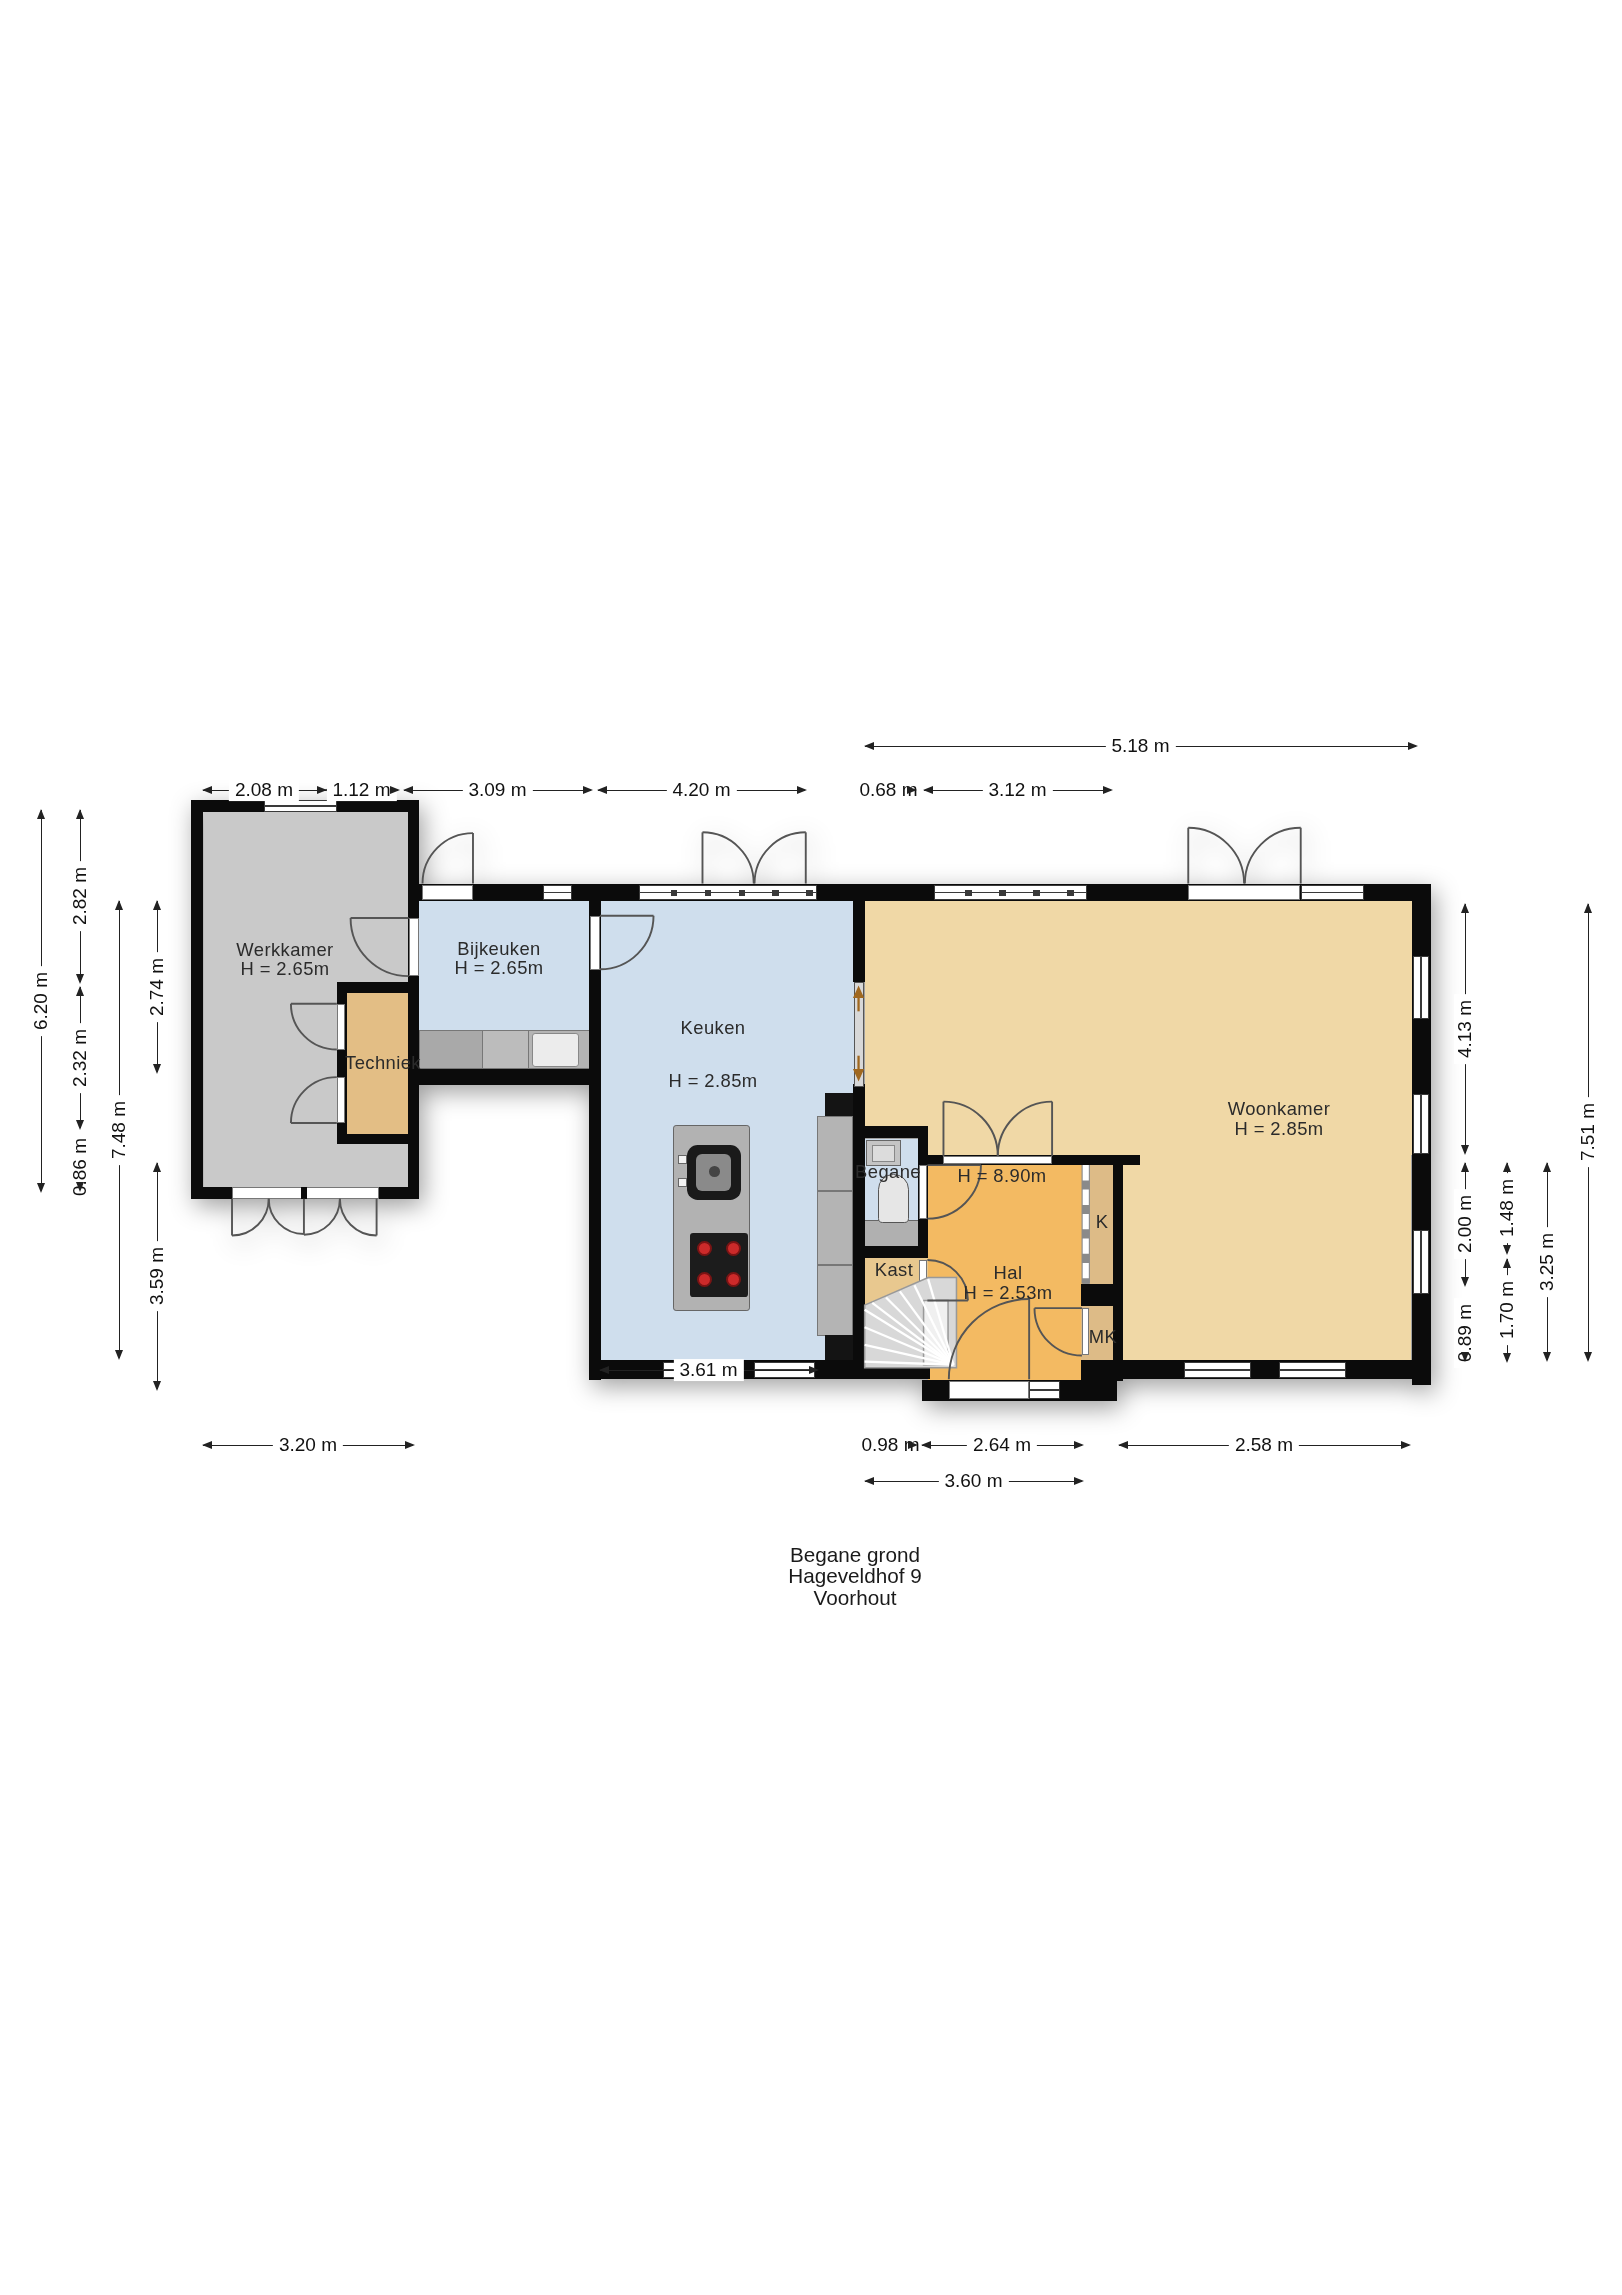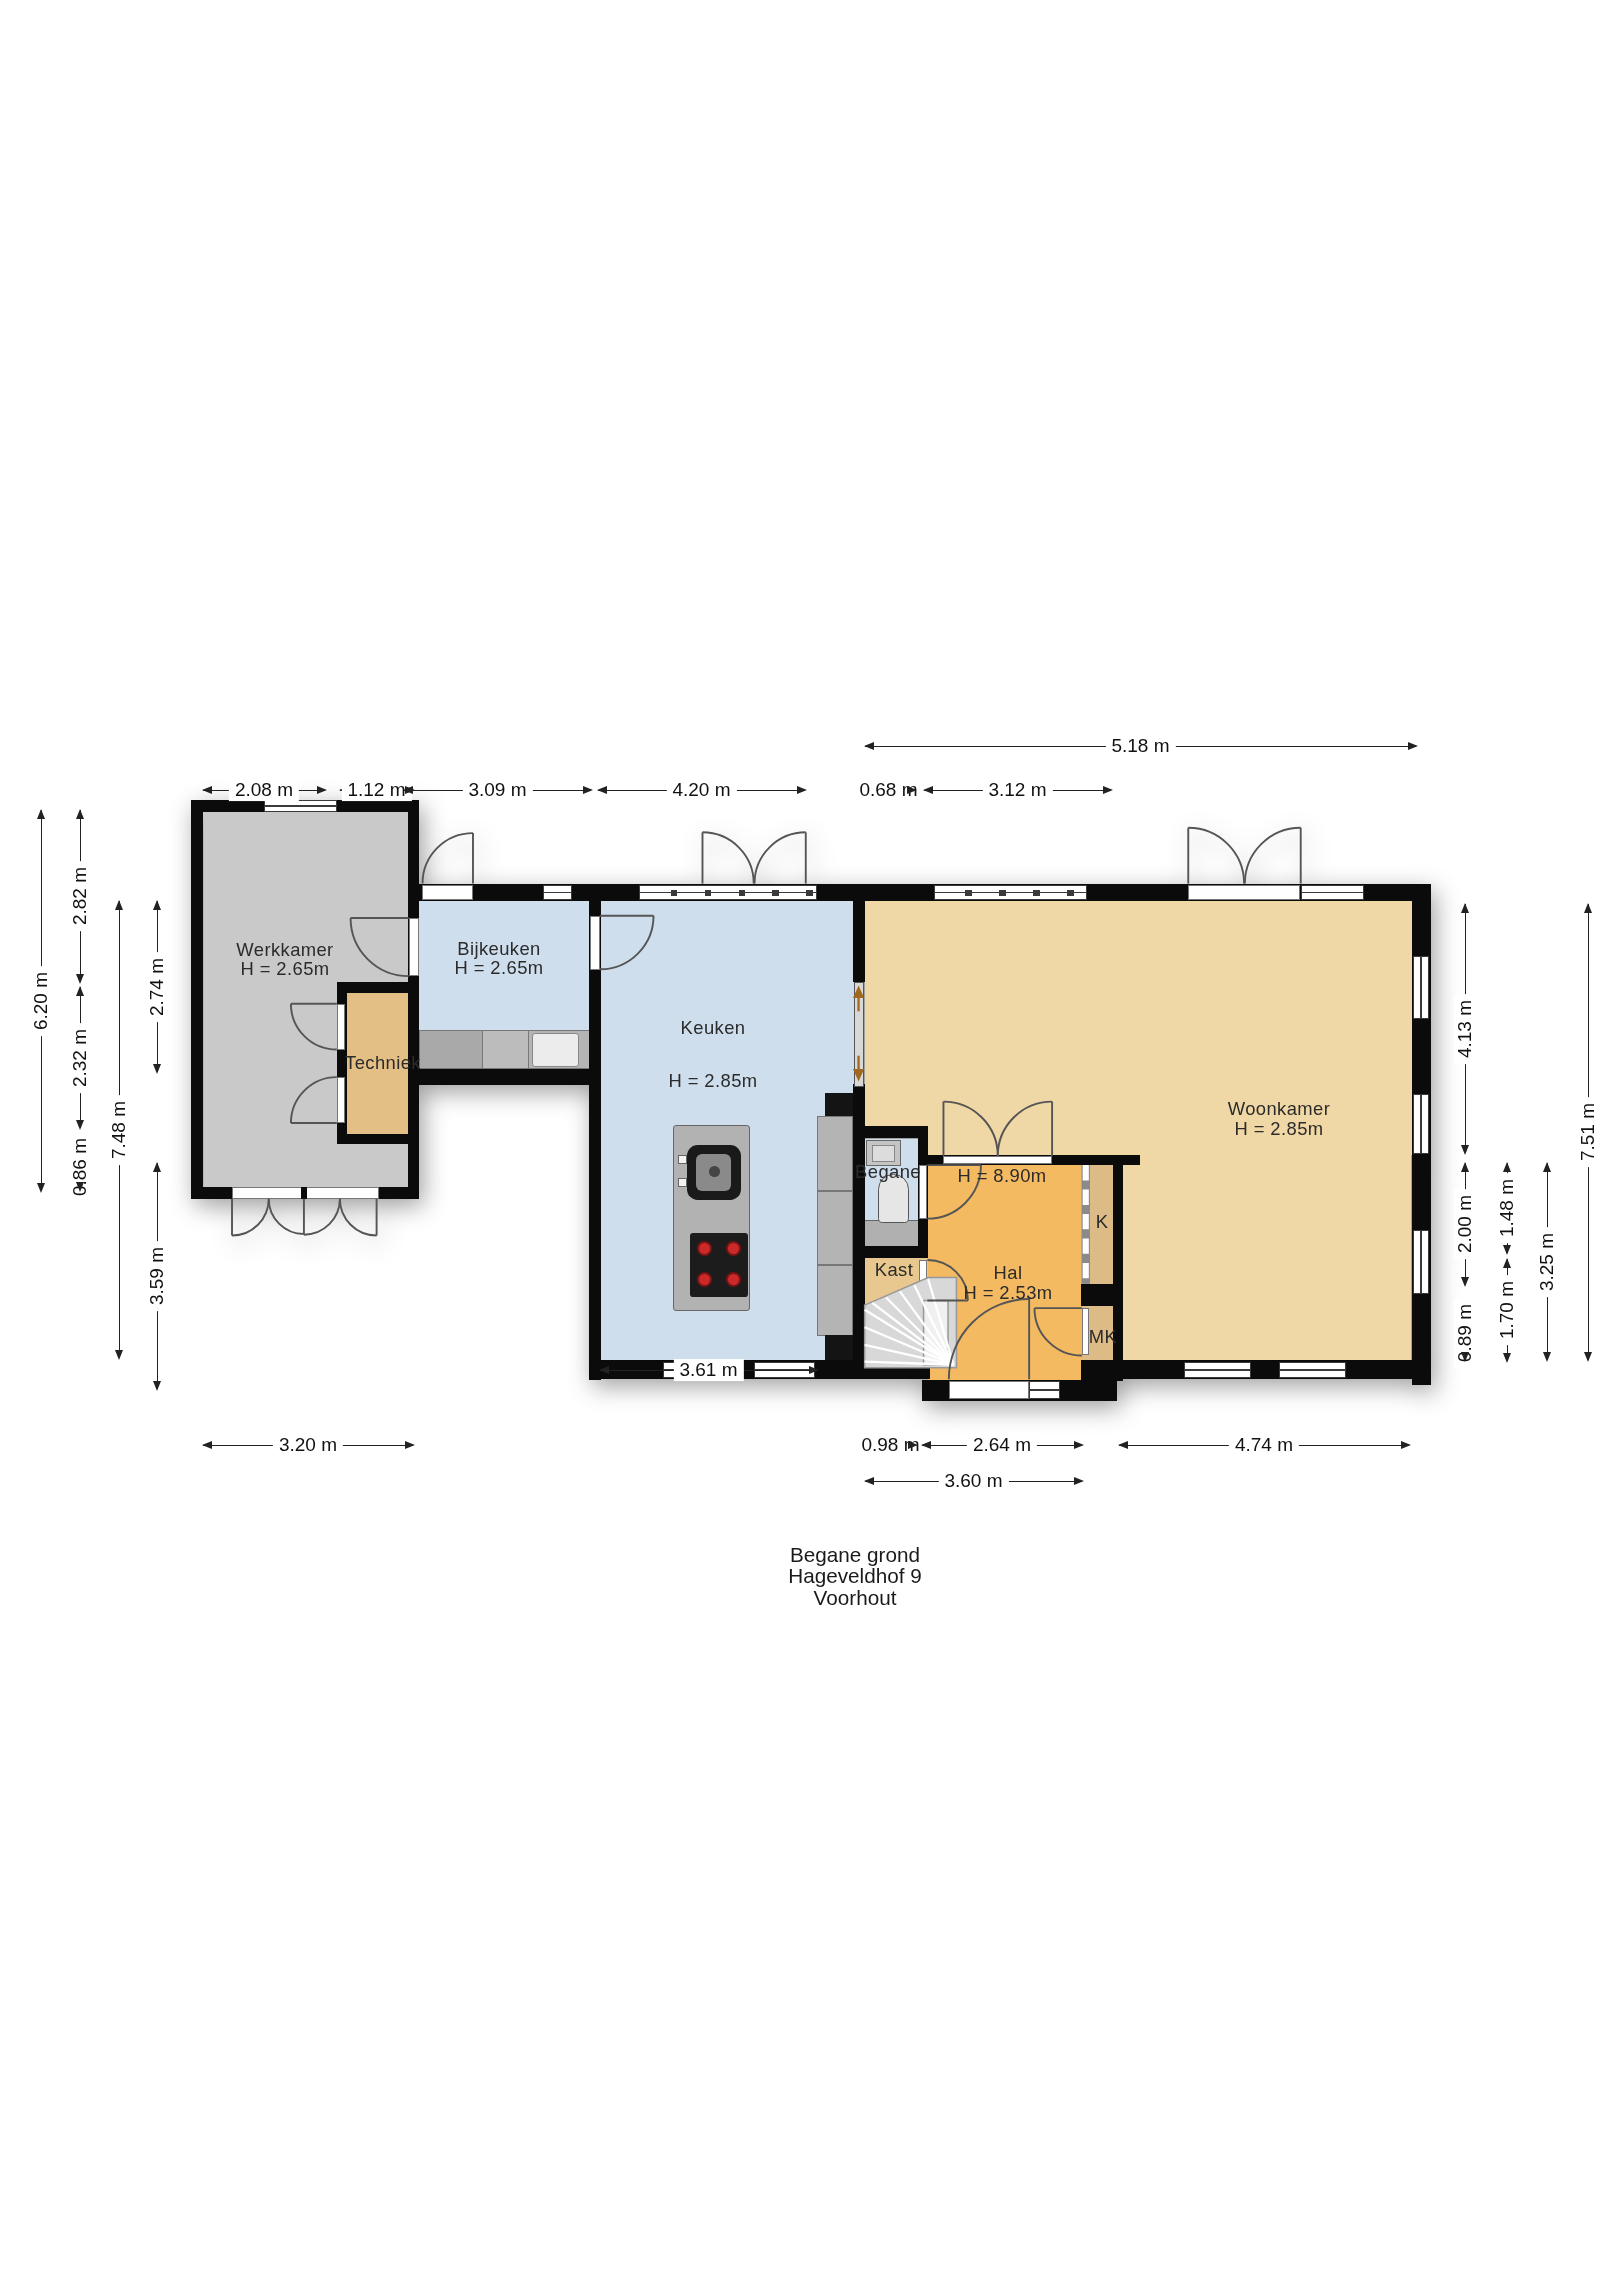--- a/index.html
+++ b/index.html
@@ -245,21 +245,21 @@
     <div class="rlabel" style="left:1102px;top:1222px;">K</div>
     <div class="rlabel" style="left:1103px;top:1337px;">MK</div>
   </div>
 
   <div class="dim h" style="left:865px;top:746px;width:551px;">
       <span class="dlabel">5.18 m</span>
     </div>
   <div class="dim h" style="left:203px;top:790px;width:122px;">
       <span class="dlabel">2.08 m</span>
     </div>
-  <div class="dim h" style="left:340px;top:790px;width:73px;">
+  <div class="dim h" style="left:325px;top:790px;width:73px;">
       <span class="dlabel">1.12 m</span>
     </div>
   <div class="dim h" style="left:404px;top:790px;width:187px;">
       <span class="dlabel">3.09 m</span>
     </div>
   <div class="dim h" style="left:598px;top:790px;width:207px;">
       <span class="dlabel">4.20 m</span>
     </div>
   <div class="dim h" style="left:862px;top:790px;width:53px;">
       <span class="dlabel">0.68 m</span>
@@ -274,21 +274,21 @@
   <div class="dim h" style="left:600px;top:1370px;width:217px;">
       <span class="dlabel">3.61 m</span>
     </div>
   <div class="dim h" style="left:865px;top:1445px;width:51px;">
       <span class="dlabel">0.98 m</span>
     </div>
   <div class="dim h" style="left:922px;top:1445px;width:160px;">
       <span class="dlabel">2.64 m</span>
     </div>
   <div class="dim h" style="left:1119px;top:1445px;width:290px;">
-      <span class="dlabel">4.74 m</span>
+      <span class="dlabel">2.58 m</span>
     </div>
   <div class="dim h" style="left:865px;top:1481px;width:217px;">
       <span class="dlabel">3.60 m</span>
     </div>
 
   <div class="dim v" style="left:41px;top:810px;height:381px;">
       <span class="dlabel">6.20 m</span>
     </div>
   <div class="dim v" style="left:80px;top:810px;height:172px;">
       <span class="dlabel">2.82 m</span>

